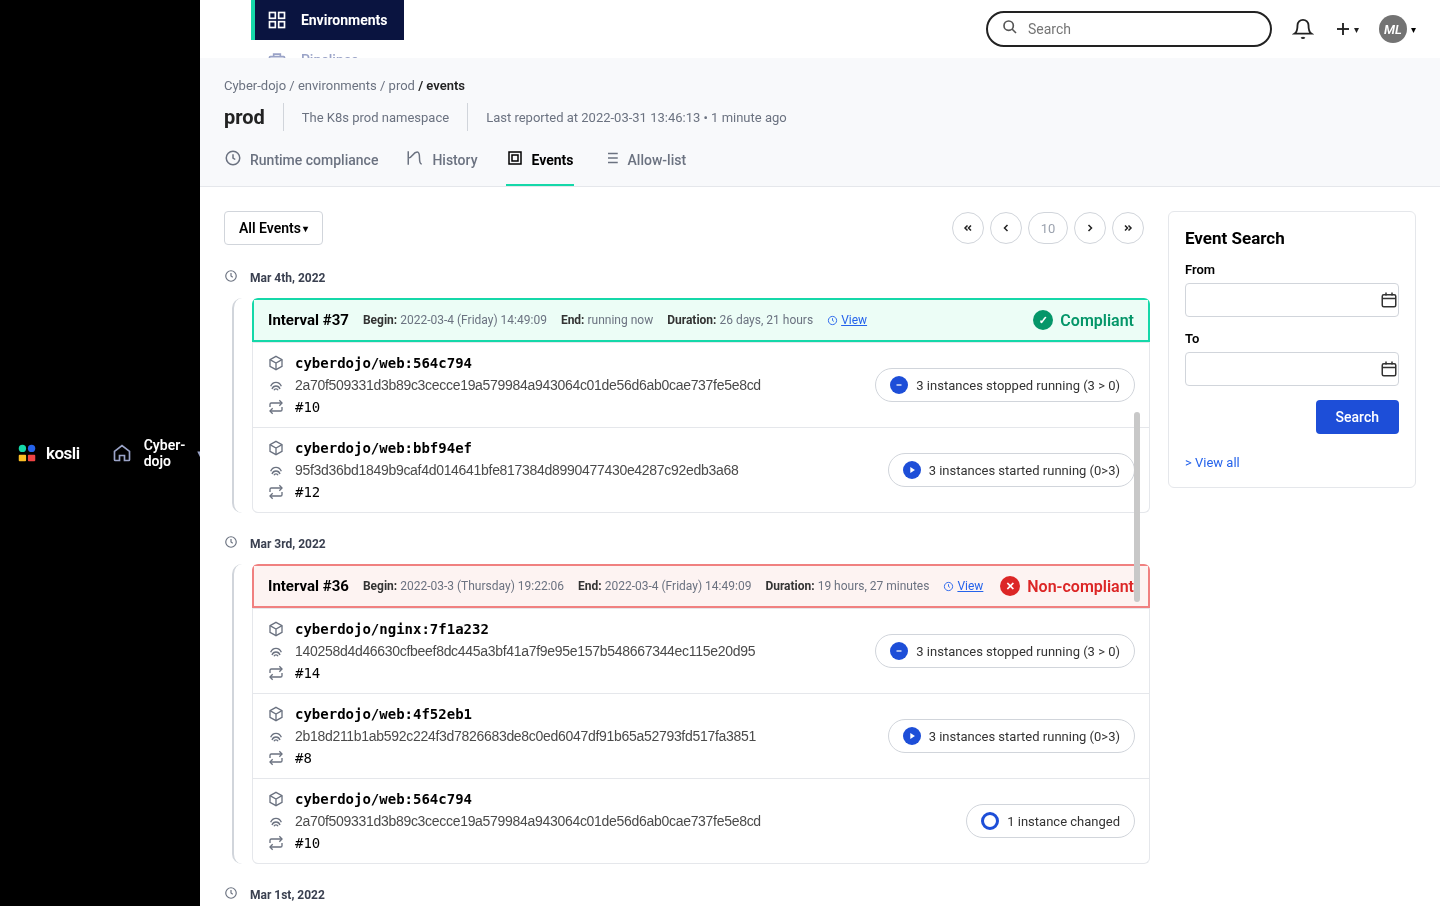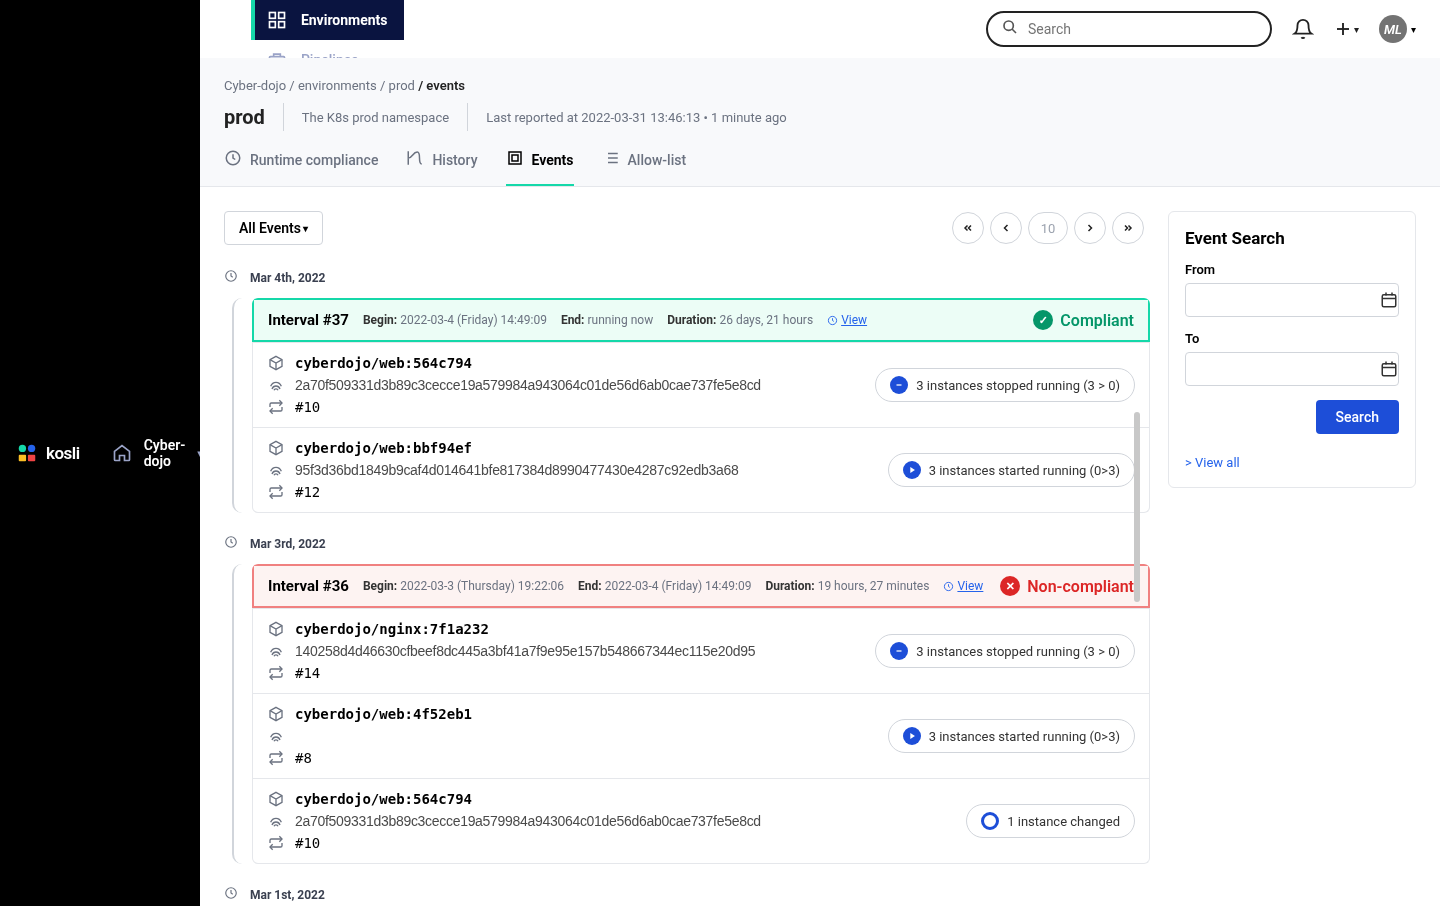--- a/index.html
+++ b/index.html
@@ -471,20 +471,21 @@
                         </svg>
                       </span>
                       <span class="artifact-name">cyberdojo/web:4f52eb1</span>
                     </div>
         <div class="event-line">
                       <span class="glyph">
                         <svg width="16" height="16" viewBox="0 0 24 24" fill="none" stroke="currentColor" stroke-width="2">
                           <path d="M4 14c3-8 13-8 16 0M6 18c2-6 10-6 12 0M9 20c1-3 5-3 6 0"></path>
                         </svg>
                       </span>
+                      <span class="fingerprint">2b18d211b1ab592c224f3d7826683de8c0ed6047df91b65a52793fd517fa3851</span>
                     </div>
         <div class="event-line">
                       <span class="glyph">
                         <svg width="16" height="16" viewBox="0 0 24 24" fill="none" stroke="currentColor" stroke-width="2">
                           <polyline points="17 2 21 6 17 10"></polyline>
                           <path d="M3 12V8a2 2 0 012-2h16"></path>
                           <polyline points="7 22 3 18 7 14"></polyline>
                           <path d="M21 12v4a2 2 0 01-2 2H3"></path>
                         </svg>
                       </span>

